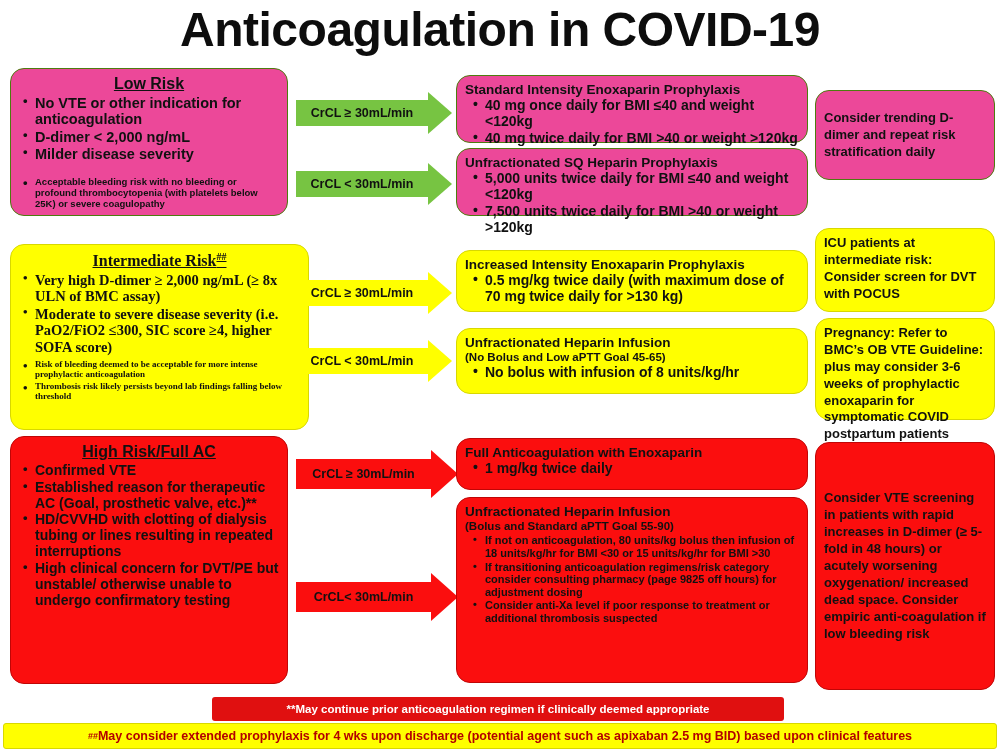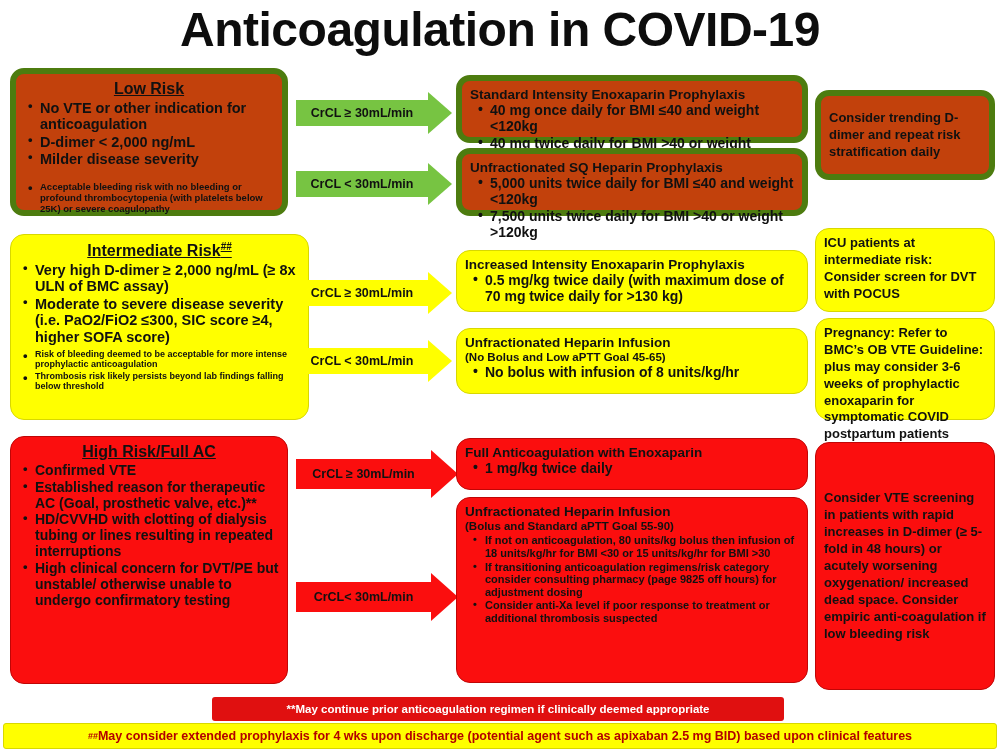--- a/index.html
+++ b/index.html
@@ -33,21 +33,21 @@
     color: #0d0d0d;
     font-family: "Liberation Sans", sans-serif;
   }
 
   
   .box {
     border-radius: 14px;
     padding: 6px 8px 5px 8px;
     line-height: 1.14;
   }
-  .box.green  { background: #c2410c; border: 6px solid #4d7c0f; }
+  .box.green  { background: #ec4899; border: 1px solid #4d7c0f; }
   .box.yellow { background: #ffff00; border: 1px solid #d8d800; }
   .box.red    { background: #fb0e0e; border: 1px solid #c00606; }
 
   .risk-title {
     text-align: center;
     font-weight: bold;
     text-decoration: underline;
     font-size: 16px;
     margin-bottom: 2px;
     line-height: 1.1;
@@ -195,21 +195,21 @@
     <ul class="tx">
       <li>5,000 units twice daily for BMI ≤40 and weight &lt;120kg</li>
       <li>7,500 units twice daily for BMI &gt;40 or weight &gt;120kg</li>
     </ul>
   </div>
 
   <div class="abs box green" style="left:815px; top:90px; width:180px; height:90px; display:flex; align-items:center;">
     <div class="side">Consider trending D-dimer and repeat risk stratification daily</div>
   </div>
 
-  <div class="abs box yellow" style="left:10px; top:234px; width:299px; height:186px;">
+  <div class="abs box yellow" style="left:10px; top:244px; width:299px; height:186px;font-family:Liberation Serif, serif;">
     <div class="risk-title"><span>Intermediate Risk</span><span class="sup">##</span></div>
     <ul class="bl lg">
       <li>Very high D-dimer ≥ 2,000 ng/mL (≥ 8x ULN of BMC assay)</li>
       <li>Moderate to severe disease severity (i.e. PaO2/FiO2 ≤300, SIC score ≥4, higher SOFA score)</li>
     </ul>
     <ul class="bl xs" style="margin-top:3px;">
       <li>Risk of bleeding deemed to be acceptable for more intense prophylactic anticoagulation</li>
       <li>Thrombosis risk likely persists beyond lab findings falling below threshold</li>
     </ul>
   </div>

